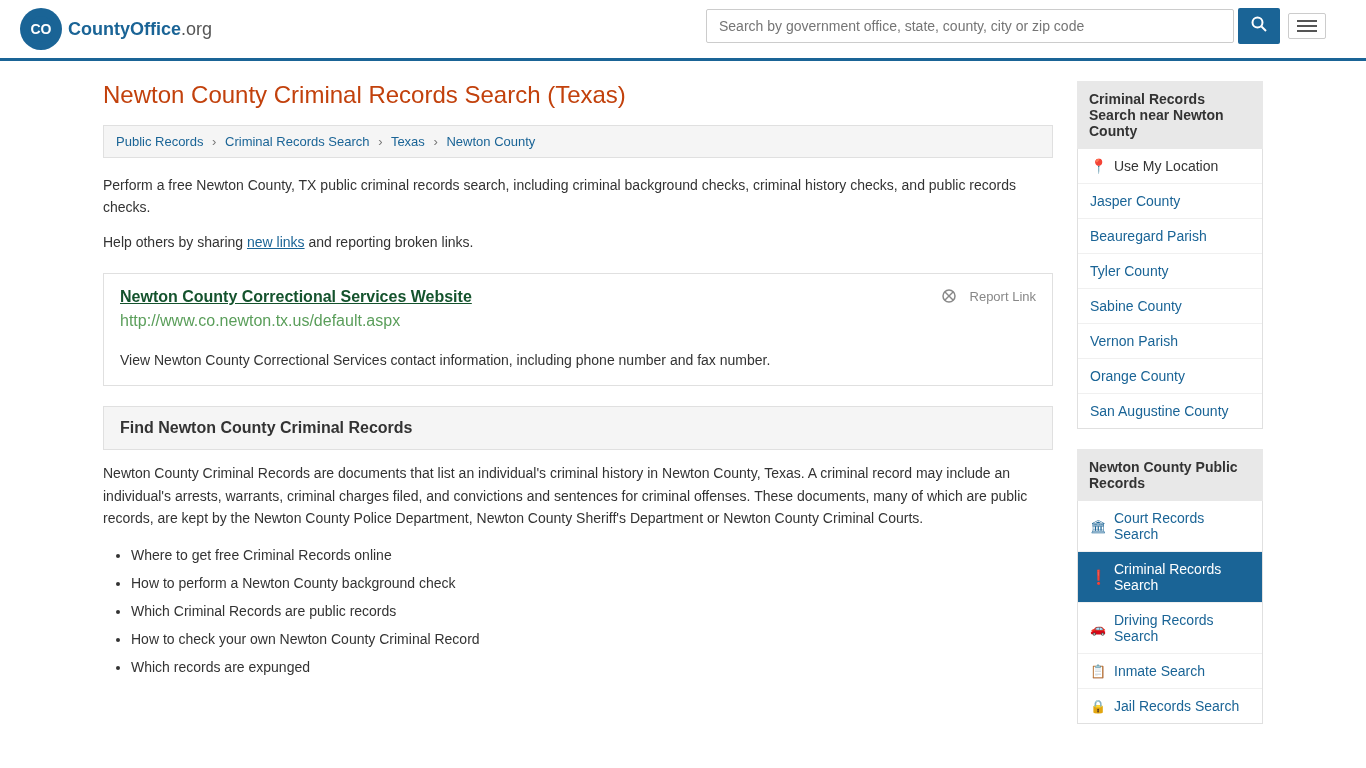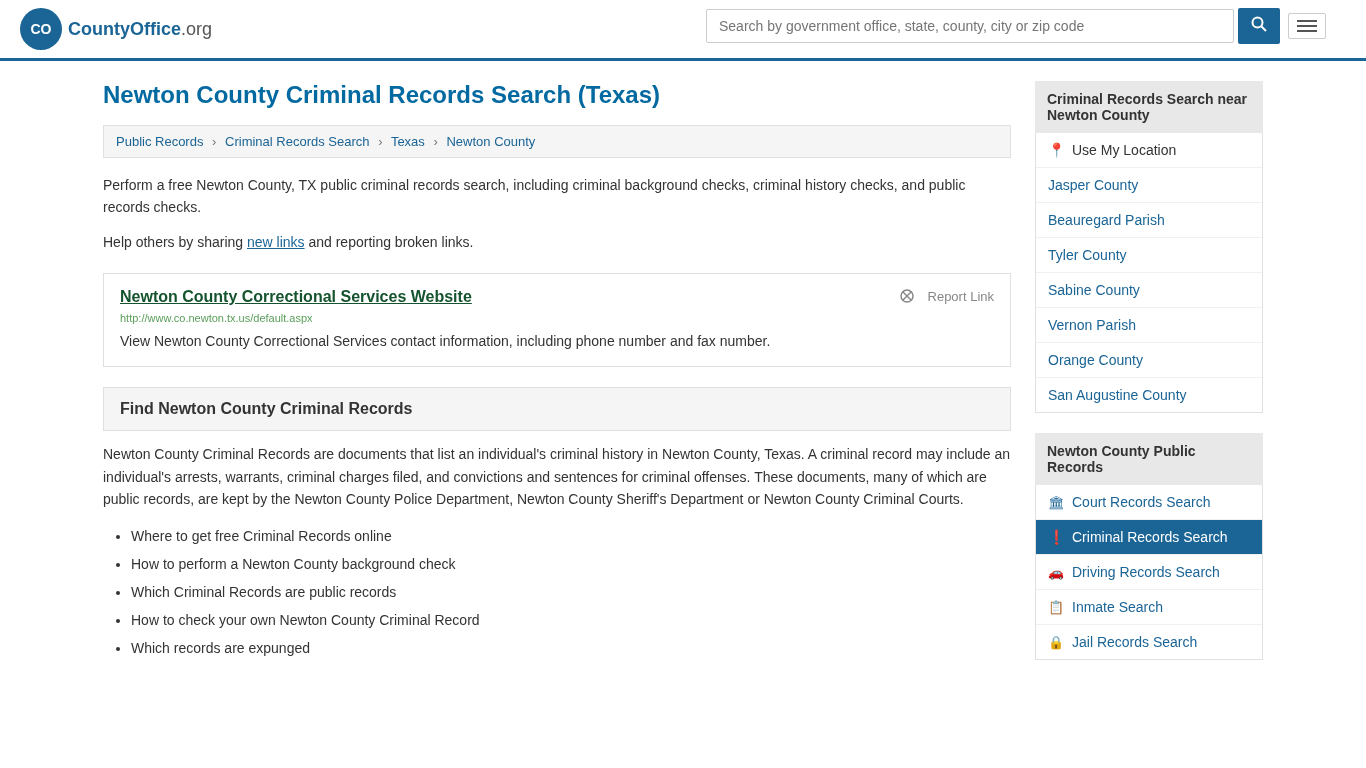--- a/index.html
+++ b/index.html
@@ -70,29 +70,29 @@
       max-width: 1200px;
       margin: 0 auto;
       padding: 20px 20px;
       display: flex;
       gap: 24px;
     }
     #content {
       flex: 1;
     }
     #sidebar {
-      width: 228px;
+      width: 186px;
       flex-shrink: 0;
     }
 
     
     #page-title {
       font-size: 24px;
-      font-weight: bold;
-      color: #0369a1;
+      font-weight: normal;
+      color: #c2410c;
       margin-bottom: 16px;
     }
 
     
     #breadcrumb {
       background: #f5f5f5;
       border: 1px solid #e0e0e0;
       padding: 8px 12px;
       margin-bottom: 16px;
       font-size: 13px;
@@ -138,22 +138,22 @@
     .report-link {
       display: flex;
       align-items: center;
       gap: 13px;
       color: #888;
       font-size: 13px;
       cursor: pointer;
     }
     .link-card-url {
       color: #5a9e5a;
-      font-size: 11px;
-      margin-bottom: 7px;
+      font-size: 16px;
+      margin-bottom: 20px;
     }
     .link-card-desc {
       color: #333;
       line-height: 1.5;
     }
 
     
     .find-section {
       background: #f5f5f5;
       border: 1px solid #e0e0e0;

